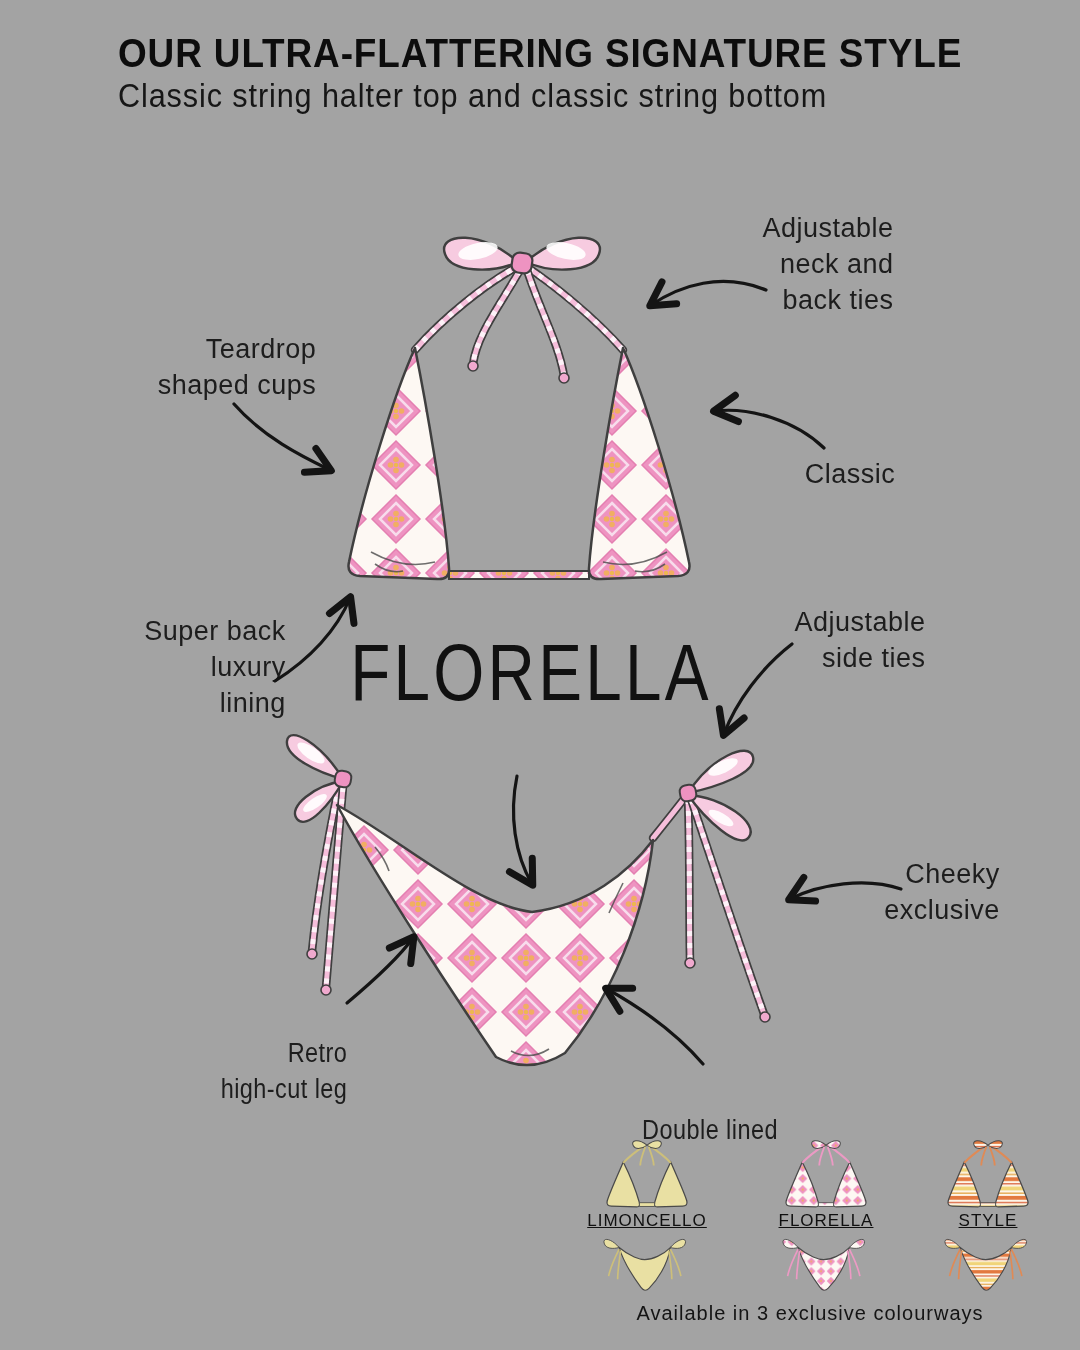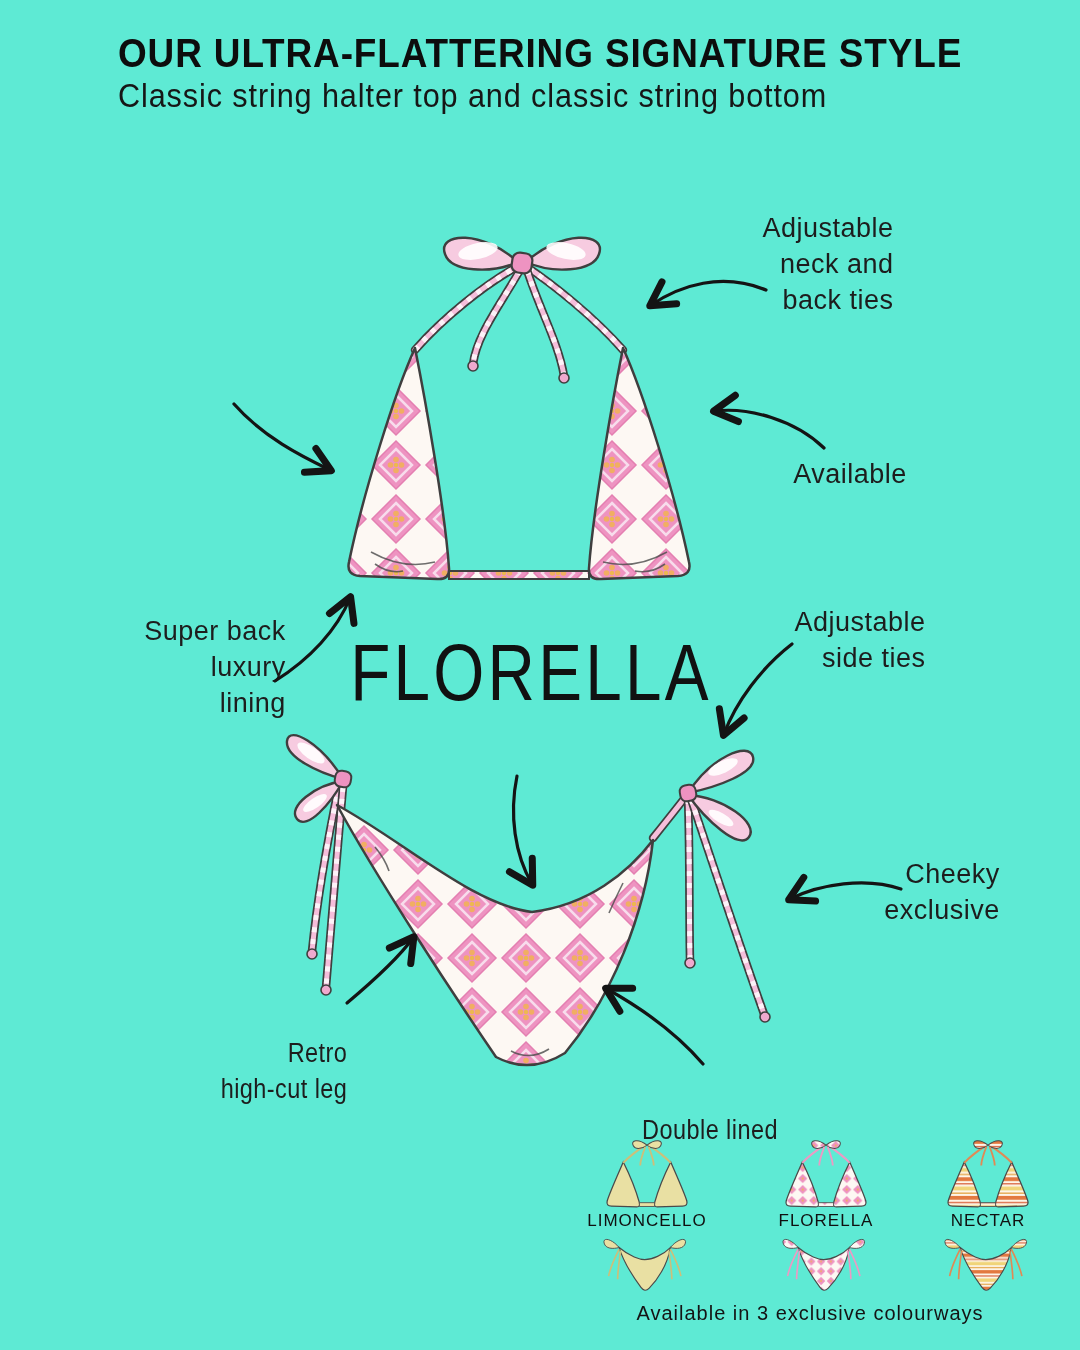--- a/index.html
+++ b/index.html
@@ -1,30 +1,30 @@
 <!DOCTYPE html>
 <html><head>
 <meta charset="utf-8">
 <style>
   html,body{margin:0;padding:0;background:#ffffff;}
-  .canvas{position:relative;width:1080px;height:1350px;background:#5eead4;overflow:hidden;
+  .canvas{position:relative;width:1080px;height:1350px;background:#a3a3a3;overflow:hidden;
           font-family:"Liberation Sans", sans-serif;color:#1d1d1d;}
   .abs{position:absolute;}
   .header-line{position:absolute;left:118px;white-space:nowrap;}
   .hcnd{display:inline-block;transform:scaleX(.9);transform-origin:left center;}
   .title-text{font-size:41px;font-weight:bold;letter-spacing:1px;color:#0d0d0d;}
   .subtitle-text{font-size:34px;font-weight:normal;letter-spacing:1px;color:#161616;}
   .anno{position:absolute;transform:translateX(-50%);text-align:right;font-size:27px;
         letter-spacing:.5px;line-height:1.34;color:#1d1d1d;white-space:pre-line;}
   .cnd{display:inline-block;transform:scaleX(.87);transform-origin:center;}
   .product-title{position:absolute;transform:translateX(-50%);font-size:80px;letter-spacing:4px;
         color:#111;line-height:1;white-space:nowrap;}
   .cnd-t{display:inline-block;transform:scaleX(.82);transform-origin:center;}
   .cw{position:absolute;top:1140px;width:160px;text-align:center;}
-  .cw-label{font-size:17px;letter-spacing:1px;color:#101010;margin:0 0 6px 0;line-height:1.1;}
+  .cw-label{font-size:17px;letter-spacing:1px;color:#101010;margin:0 0 6px 0;line-height:1.1;text-decoration:underline;}
   .cw svg{display:block;margin:0 auto;}
   .footer{position:absolute;transform:translateX(-50%);font-size:20px;letter-spacing:1px;color:#141414;white-space:nowrap;}
   svg.overlay{position:absolute;left:0;top:0;pointer-events:none;}
   .arrow{fill:none;stroke:#141414;stroke-width:3.2;stroke-linecap:round;}
   .cup{fill:url(#patFlorella);stroke:#3f3f3f;stroke-width:2.5;stroke-linejoin:round;}
   .loop{fill:#f7cbe0;stroke:#3f3f3f;stroke-width:2.4;stroke-linejoin:round;}
   .rib1{stroke:#3f3f3f;stroke-width:8.5;fill:none;stroke-linecap:round;}
   .rib2{stroke:#f6bedb;stroke-width:5;fill:none;stroke-linecap:round;}
   .rib3{stroke:#ffffff;stroke-width:5;fill:none;stroke-dasharray:5 7;opacity:.8;}
   .knob{fill:#f0a9ce;stroke:#3f3f3f;stroke-width:1.6;}
@@ -170,21 +170,23 @@
     <g>
       <path class="wrk" d="M92,132 Q 102,144 106,156"></path>
       <path class="wrk" d="M340,168 Q 332,184 326,198"></path>
       <path class="wrk" d="M228,336 Q 247,346 266,334"></path>
     </g>
   </svg>
 
   <div class="anno" style="left:828px;top:210px">Adjustable
 neck and
 back ties</div>
-  <div class="anno" style="left:850px;top:456px">Available</div>
+  <div class="anno" style="left:237px;top:331px">Teardrop
+shaped cups</div>
+  <div class="anno" style="left:850px;top:456px">Classic</div>
   <div class="anno" style="left:215px;top:613px">Super back
 luxury
 lining</div>
   <div class="anno" style="left:860px;top:604px">Adjustable
 side ties</div>
   <div class="anno" style="left:942px;top:856px">Cheeky
 exclusive</div>
   <div class="anno" style="left:284px;top:999px">
     <span class="cnd">Retro
 high-cut leg</span>
@@ -224,21 +226,21 @@
     </svg>
     <div class="cw-label">FLORELLA</div>
     <svg width="120" height="64" viewBox="0 0 130 85">
       <use href="#miniBottom" fill="url(#patFloSm)" stroke="#ec9ac4"></use>
     </svg>
   </div>
   <div class="cw" style="left:908px">
     <svg width="104" height="72" viewBox="0 0 120 85">
       <use href="#miniTop" fill="url(#patNectar)" stroke="#e08a55"></use>
     </svg>
-    <div class="cw-label">NECTAR</div>
+    <div class="cw-label">STYLE</div>
     <svg width="112" height="64" viewBox="0 0 130 85">
       <use href="#miniBottom" fill="url(#patNectar)" stroke="#e08a55"></use>
     </svg>
   </div>
 
   <div class="footer" style="left:810px;top:1302px">Available in 3 exclusive colourways</div>
 
 </div>
 
 </body></html>

